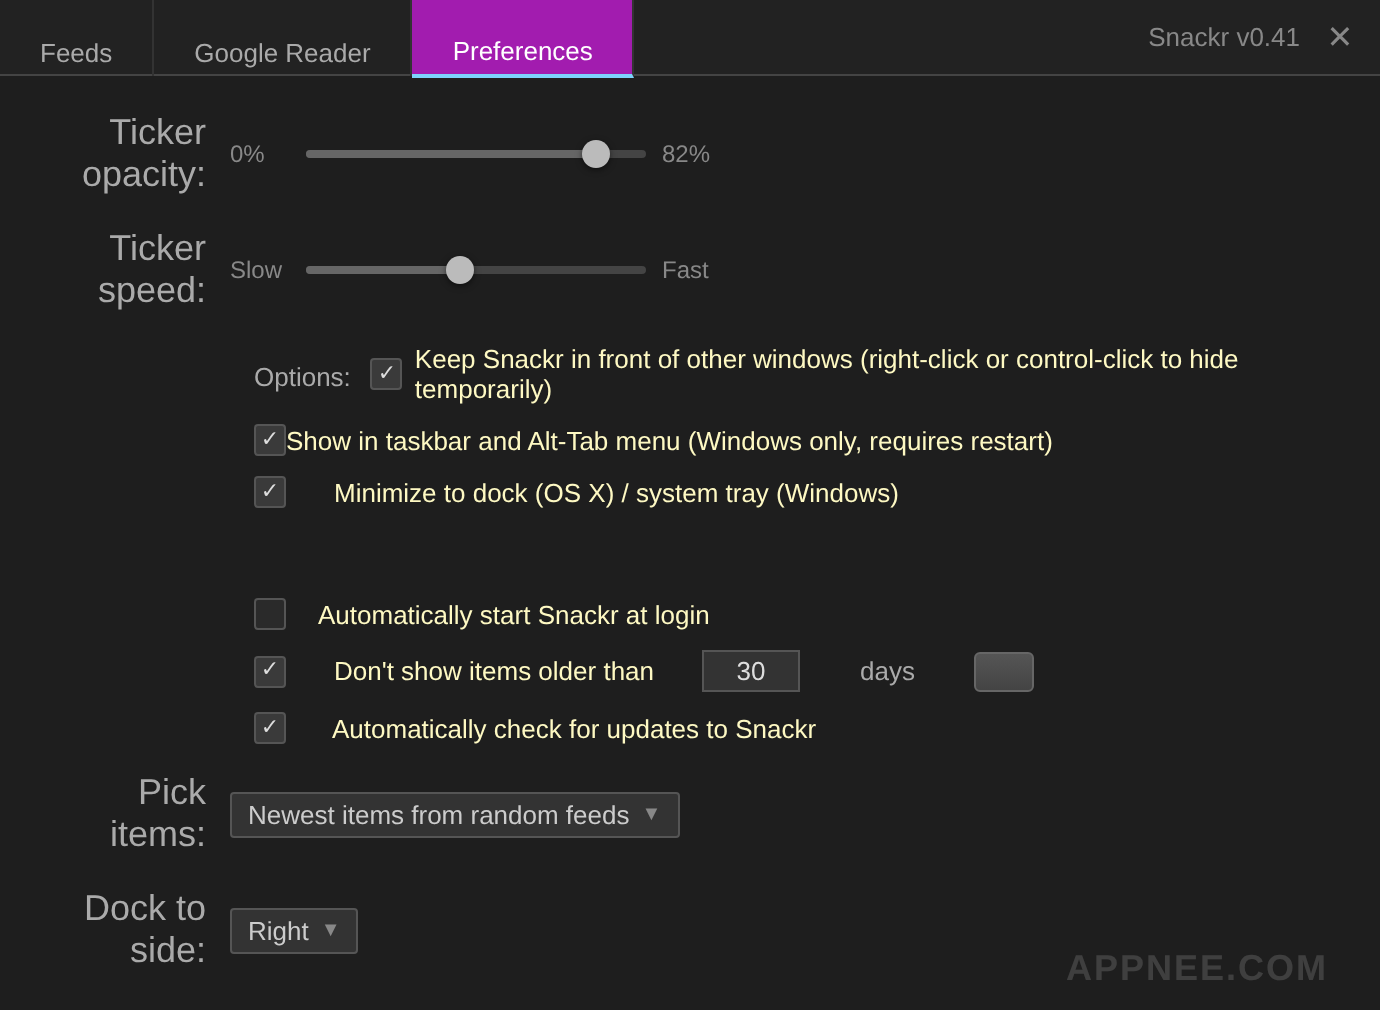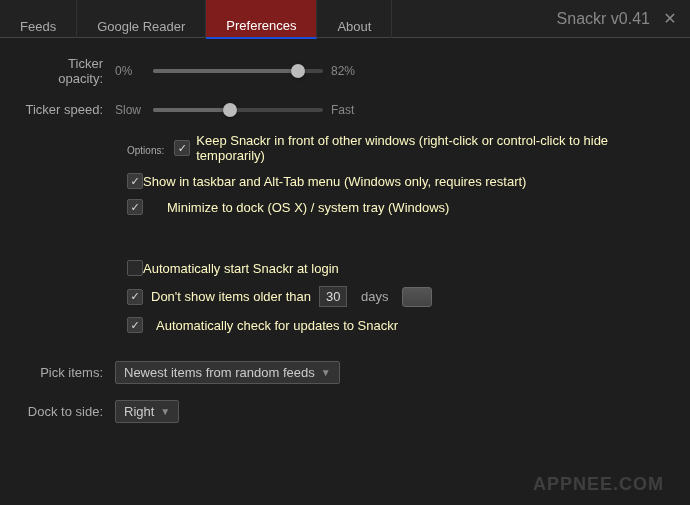--- a/index.html
+++ b/index.html
@@ -34,30 +34,30 @@
       display: flex;
       align-items: flex-start;
       border-right: 1px solid #333;
     }
 
     .tab:first-child {
       border-left: none;
     }
 
     .tab.active {
-      background: #7f1d1d;
+      background: #a21caf;
       color: #fff;
-      border-bottom: 2px solid #1d4ed8;
+      border-bottom: 2px solid #7dd3fc;
     }
 
     .app-title {
       position: absolute;
       right: 40px;
       color: #888;
-      font-size: 16px;
+      font-size: 13px;
     }
 
     .close-btn {
       position: absolute;
       right: 8px;
       color: #888;
       font-size: 16px;
       cursor: pointer;
       width: 24px;
       height: 24px;
@@ -77,21 +77,21 @@
       display: flex;
       align-items: center;
       margin-bottom: 16px;
     }
 
     .label {
       width: 95px;
       text-align: right;
       padding-right: 12px;
       color: #aaa;
-      font-size: 13px;
+      font-size: 18px;
       flex-shrink: 0;
     }
 
     
     .slider-container {
       display: flex;
       align-items: center;
       gap: 8px;
     }
 
@@ -155,21 +155,21 @@
       font-size: 13px;
     }
 
     
     .text-input {
       background: #333;
       border: 1px solid #555;
       color: #ddd;
       font-size: 13px;
       padding: 2px 6px;
-      width: 28px;
+      width: 49px;
       text-align: center;
     }
 
     .input-label {
       color: #aaa;
       font-size: 13px;
       margin-left: 6px;
     }
 
     
@@ -225,23 +225,20 @@
 
 <div class="tab-bar">
   <div class="tab">
     <span>Feeds</span>
   </div>
   <div class="tab">
     <span>Google Reader</span>
   </div>
   <div class="tab active">
     <span>Preferences</span>
-  </div>
-  <div class="tab">
-    <span>About</span>
   </div>
   <span class="app-title">Snackr v0.41</span>
   <div class="close-btn">✕</div>
 </div>
 
 <div class="content">
 
   <div class="row">
     <div class="label">Ticker opacity:</div>
     <div class="slider-container">
@@ -264,51 +261,51 @@
       </div>
       <span class="slider-label">Fast</span>
     </div>
   </div>
 
   <div class="options-group">
 
     <div style="display:flex; align-items:flex-start; margin-bottom:10px; margin-left:107px;">
       <div style="display:flex; align-items:center; gap:6px; margin-top:0px;">
         <div style="margin-top:2px;">
-          <span style="color:#aaa; font-size:10px; margin-right:4px; white-space:nowrap;">Options:</span>
+          <span style="color:#aaa; font-size:13px; margin-right:4px; white-space:nowrap;">Options:</span>
         </div>
         <div class="checkbox checked"></div>
         <span class="checkbox-text">Keep Snackr in front of other windows (right-click or control-click to hide temporarily)</span>
       </div>
     </div>
 
     <div style="display:flex; align-items:center; margin-bottom:10px; margin-left:107px; gap:0;">
       <div class="checkbox checked"></div>
       <span class="checkbox-text">Show in taskbar and Alt-Tab menu (Windows only, requires restart)</span>
     </div>
 
     <div style="display:flex; align-items:center; margin-bottom:10px; margin-left:107px; gap:24px;">
       <div class="checkbox checked"></div>
       <span class="checkbox-text">Minimize to dock (OS X) / system tray (Windows)</span>
     </div>
 
-    <div style="display:flex; align-items:center; margin-bottom:10px; margin-left:107px; gap:0;margin-top:45px;">
+    <div style="display:flex; align-items:center; margin-bottom:10px; margin-left:107px; gap:16px;margin-top:45px;">
       <div class="checkbox partial"></div>
       <span class="checkbox-text">Automatically start Snackr at login</span>
     </div>
 
-    <div style="display:flex; align-items:center; margin-bottom:10px; margin-left:107px; gap:8px;">
+    <div style="display:flex; align-items:center; margin-bottom:10px; margin-left:107px; gap:24px;">
       <div class="checkbox checked"></div>
       <span class="checkbox-text">Don't show items older than</span>
       <input type="text" class="text-input" value="30" style="">
       <span class="input-label">days</span>
       <div class="toggle-btn"></div>
     </div>
 
-    <div style="display:flex; align-items:center; margin-bottom:28px; margin-left:107px; gap:13px;">
+    <div style="display:flex; align-items:center; margin-bottom:14px; margin-left:107px; gap:23px;">
       <div class="checkbox checked"></div>
       <span class="checkbox-text">Automatically check for updates to Snackr</span>
     </div>
 
   </div>
 
   <div class="row">
     <div class="label">Pick items:</div>
     <div class="dropdown">
       <span>Newest items from random feeds</span>

